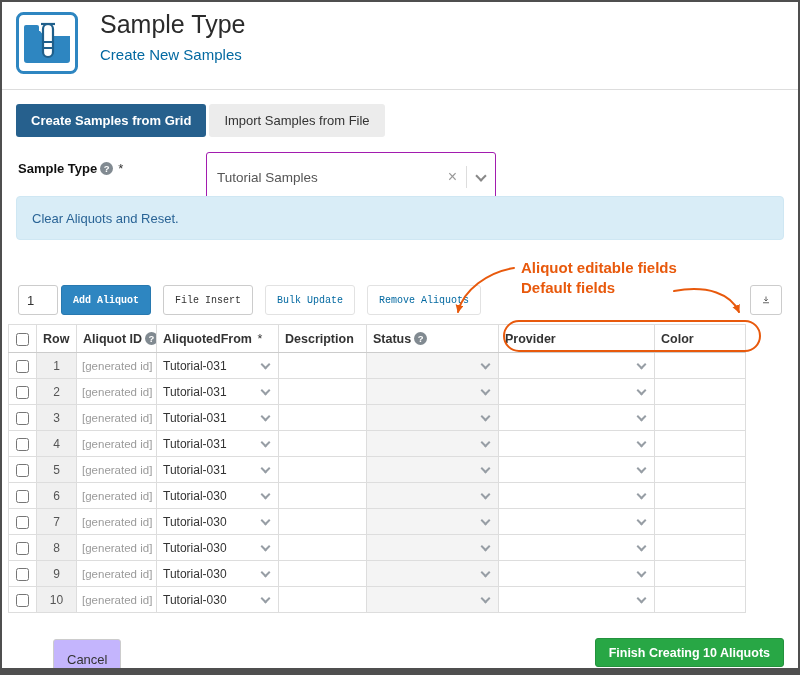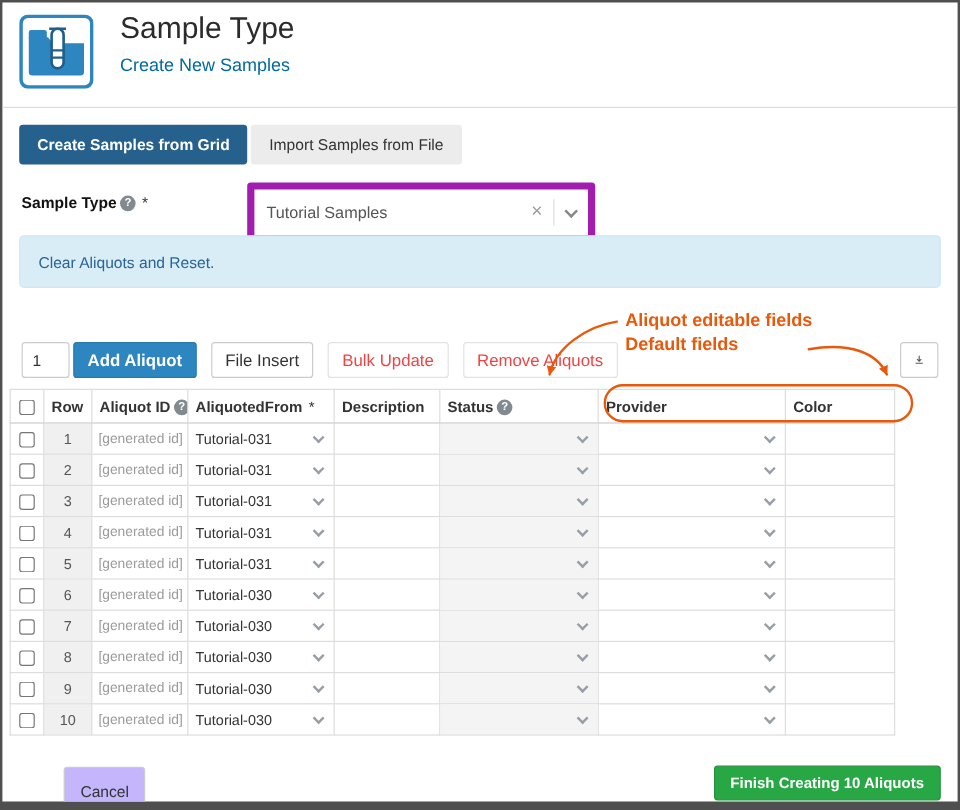--- a/index.html
+++ b/index.html
@@ -19,43 +19,43 @@
   .tabs{position:absolute;left:14px;top:102px;display:flex;gap:3px;}
   .tab{padding:9px 15px;font-size:13px;background:#ececec;color:#333;border-radius:3px;cursor:pointer;}
   .tab.active{background:#26608d;color:#fff;font-weight:bold;}
 
   
   .st-row{position:absolute;left:16px;top:150px;height:34px;width:764px;}
   .field-label{display:inline-block;line-height:34px;font-size:13px;font-weight:bold;color:#111;}
   .help{display:inline-block;width:13px;height:13px;border-radius:50%;background:#818a91;color:#fff;
         font-size:9.5px;line-height:13px;text-align:center;font-weight:bold;vertical-align:1px;margin:0 3px;}
   .req{font-weight:normal;color:#333;margin-left:2px;}
-  .select-box{position:absolute;left:188px;top:0;width:290px;height:50px;border:6px solid #a21caf;border-radius:3px;
+  .select-box{position:absolute;left:188px;top:0;width:290px;height:50px;border:1px solid #a21caf;border-radius:3px;
               display:flex;align-items:center;padding:0 10px;color:#555;font-size:13.5px;background:#fff;cursor:pointer;}
   .sel-text{flex:1;}
   .clear{color:#999;font-size:16px;margin-right:9px;cursor:pointer;}
   .vline{width:1px;height:22px;background:#ddd;margin-right:10px;}
   .chev{display:inline-block;width:7px;height:7px;border-right:2px solid #979ea5;border-bottom:2px solid #979ea5;
         transform:rotate(45deg);}
   .chev.big{width:8px;height:8px;border-color:#888;margin-top:-3px;}
 
   
   .alert{position:absolute;left:14px;top:194px;width:768px;min-height:44px;background:#d9edf7;border:1px solid #cfe7f3;
          border-radius:4px;color:#31708f;font-size:13px;display:flex;justify-content:space-between;align-items:center;
          padding:12px 15px;}
   .alert-link{color:#2a6496;text-decoration:none;cursor:pointer;white-space:nowrap;}
 
   
   .toolbar{position:absolute;left:16px;top:283px;right:16px;height:30px;display:flex;align-items:center;}
   .count-input{width:40px;height:30px;border:1px solid #ccc;border-radius:3px;padding:0 8px;font-size:13px;color:#333;
                font-family:inherit;}
-  .btn{height:30px;border-radius:3px;font-size:14px;font-family:Liberation Sans, sans-serif;cursor:pointer;padding:0 11px;}
+  .btn{height:30px;border-radius:3px;font-size:10px;font-family:Liberation Mono, monospace;cursor:pointer;padding:0 11px;}
   .btn-blue{background:#2e86c1;color:#fff;border:1px solid #2879b0;font-weight:bold;margin-left:3px;}
   .btn-default{background:#fff;border:1px solid #ccc;color:#333;}
-  .btn-default.disabled{color:#ef4444;border-color:#e2e2e2;cursor:default;}
+  .btn-default.disabled{color:#0369a1;border-color:#e2e2e2;cursor:default;}
   .bulk-insert{margin-left:85px;}
   .btn + .btn-default{margin-left:12px;}
   .icon-btn{margin-left:auto;width:32px;background:#fff;border:1px solid #ccc;display:flex;align-items:center;
             justify-content:center;}
 
   
   .anno{position:absolute;left:519px;top:256px;color:#e8590c;font-size:15px;font-weight:bold;line-height:20px;z-index:8;}
   .overlay{position:absolute;left:0;top:0;z-index:7;pointer-events:none;}
   .field-ring{position:absolute;left:501px;top:318px;width:258px;height:32px;border:2px solid #e8590c;
               border-radius:16px;z-index:6;pointer-events:none;}

